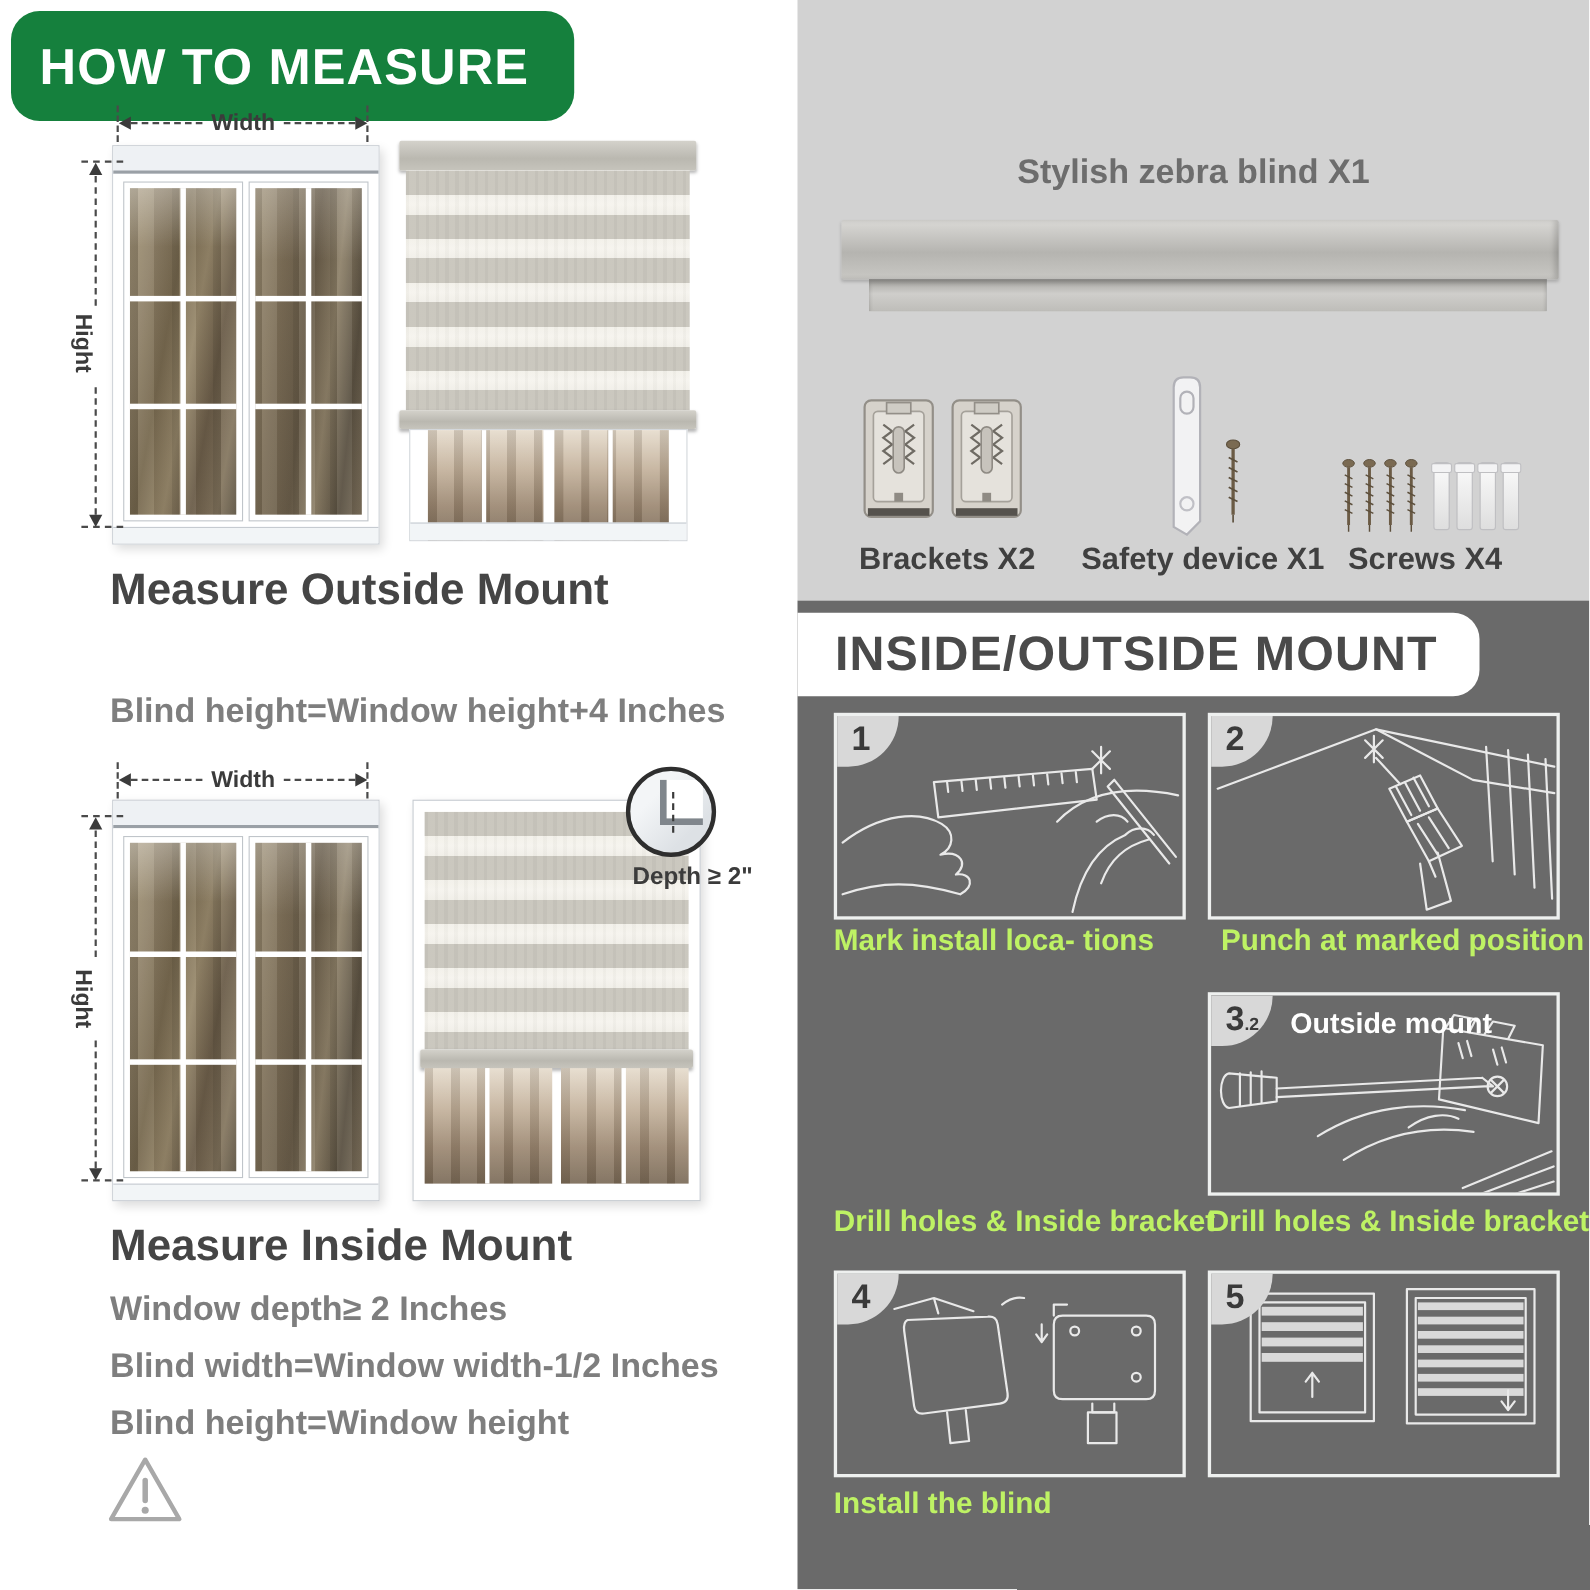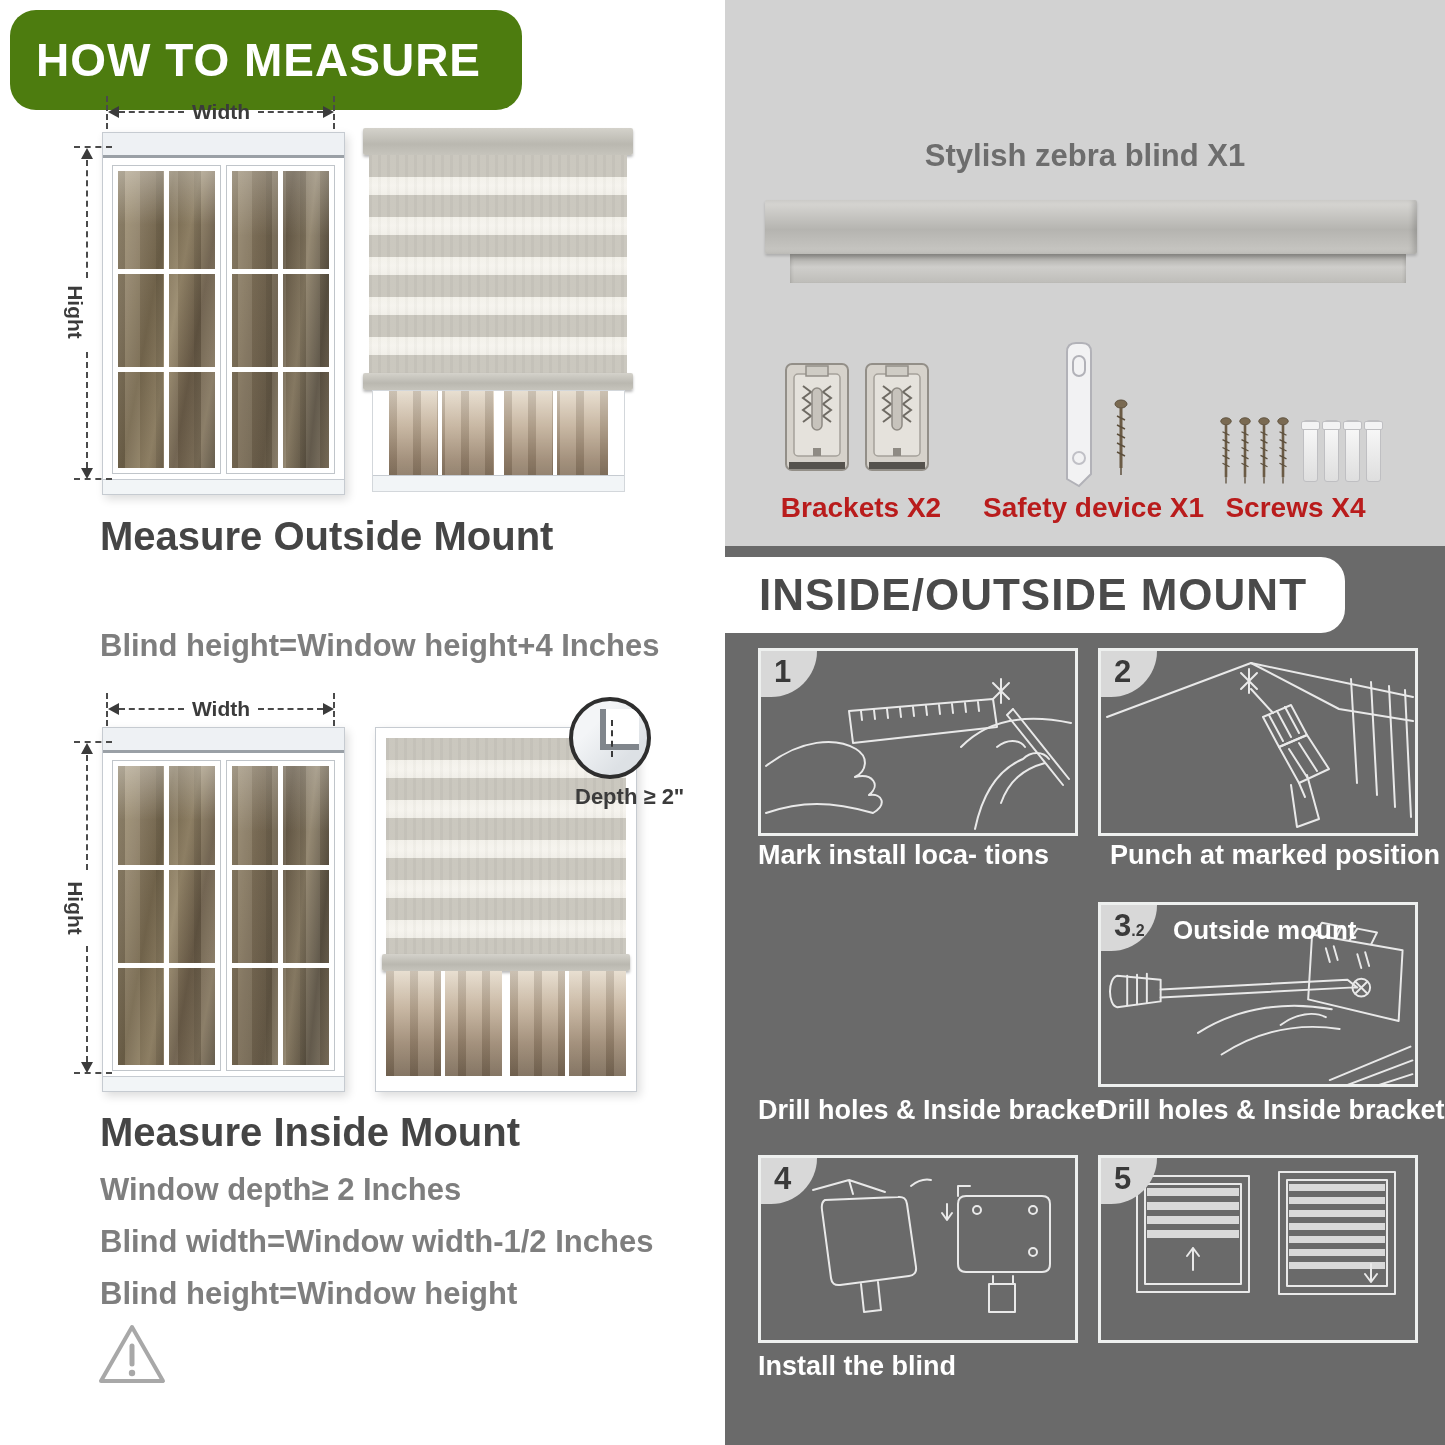--- a/index.html
+++ b/index.html
@@ -2,21 +2,21 @@
 <html><head>
 <meta charset="utf-8">
 <style>
   html,body{margin:0;padding:0;background:#fff;}
   .stage{position:relative;width:1445px;height:1445px;background:#fff;overflow:hidden;
          font-family:"Liberation Sans",sans-serif;}
   .abs{position:absolute;}
 
   
   .banner{position:absolute;font-weight:bold;letter-spacing:1px;white-space:nowrap;}
-  .banner-howto{left:10px;top:10px;width:486px;height:100px;background:#4d7c0f;border-radius:26px;
+  .banner-howto{left:10px;top:10px;width:486px;height:100px;background:#15803d;border-radius:26px;
                 color:#fff;font-size:46px;line-height:100px;padding-left:26px;}
   .banner-included{left:0;top:13px;width:494px;height:105px;background:#fff;border-radius:8px 30px 30px 8px;
                    color:#c9c9c9;font-size:45px;line-height:105px;padding-left:36px;}
   .banner-mount{left:0;top:11px;width:586px;height:76px;background:#fff;border-radius:0 24px 24px 0;
                 color:#4a4a4a;font-size:44px;line-height:76px;padding-left:34px;}
 
   
   .sec-included{left:725px;top:0;width:720px;height:546px;background:#d2d2d2;}
   .sec-mount{left:725px;top:546px;width:720px;height:899px;background:#6a6a6a;}
 
@@ -84,33 +84,33 @@
 
   
   .product-label{position:absolute;left:0;top:138px;width:100%;text-align:center;
                  font-size:31px;font-weight:bold;color:#6d6d6d;}
   .rail-top{position:absolute;left:40px;top:200px;width:652px;height:54px;border-radius:2px;
             background:linear-gradient(180deg,#dad9d6 0%,#b5b4b0 55%,#c9c8c4 100%);
             box-shadow:inset -4px 0 5px rgba(0,0,0,.15),0 2px 3px rgba(0,0,0,.18);}
   .rail-lip{position:absolute;left:65px;top:254px;width:616px;height:29px;
             background:linear-gradient(180deg,#a4a39f 0%,#cfcecb 45%,#bebdb9 100%);
             box-shadow:inset 0 3px 4px rgba(0,0,0,.22);}
-  .item-label{position:absolute;font-size:28px;font-weight:bold;color:#b91c1c;text-align:center;white-space:nowrap;}
+  .item-label{position:absolute;font-size:28px;font-weight:bold;color:#404040;text-align:center;white-space:nowrap;}
   .anchor{width:13px;height:60px;background:linear-gradient(180deg,#fbfbfb,#dedede);
           border:1px solid #bfbfc2;border-radius:3px;position:relative;}
   .anchor::before{content:"";position:absolute;left:-3px;top:0;width:17px;height:7px;background:#f3f3f4;
                   border:1px solid #bfbfc2;border-radius:2px;}
 
   
   .panel{position:absolute;width:320px;border:3px solid #eef0ef;box-sizing:border-box;overflow:hidden;}
   .badge{position:absolute;left:0;top:0;width:56px;height:46px;background:#d8d8d8;border-radius:0 0 46px 0;
          color:#3a3a3a;font-size:31px;font-weight:bold;line-height:42px;padding-left:13px;box-sizing:border-box;}
   .badge .sub{font-size:16px;font-weight:bold;}
   .panel-title{position:absolute;left:72px;top:10px;font-size:26px;font-weight:bold;color:#fff;white-space:nowrap;}
-  .caption{position:absolute;width:330px;font-size:27px;font-weight:bold;color:#ffffff;white-space:nowrap;}
+  .caption{position:absolute;width:330px;font-size:27px;font-weight:bold;color:#bef264;white-space:nowrap;}
   .lineart{position:absolute;left:0;top:0;width:100%;height:100%;}
   .lineart path,.lineart line,.lineart rect.o,.lineart circle,.lineart ellipse{
      fill:none;stroke:#e9e9e9;stroke-width:2;stroke-linecap:round;stroke-linejoin:round;}
   .lineart .fillbar{fill:#d9d9d9;stroke:none;}
 </style>
 </head>
 <body>
 
 <div class="stage">
 

